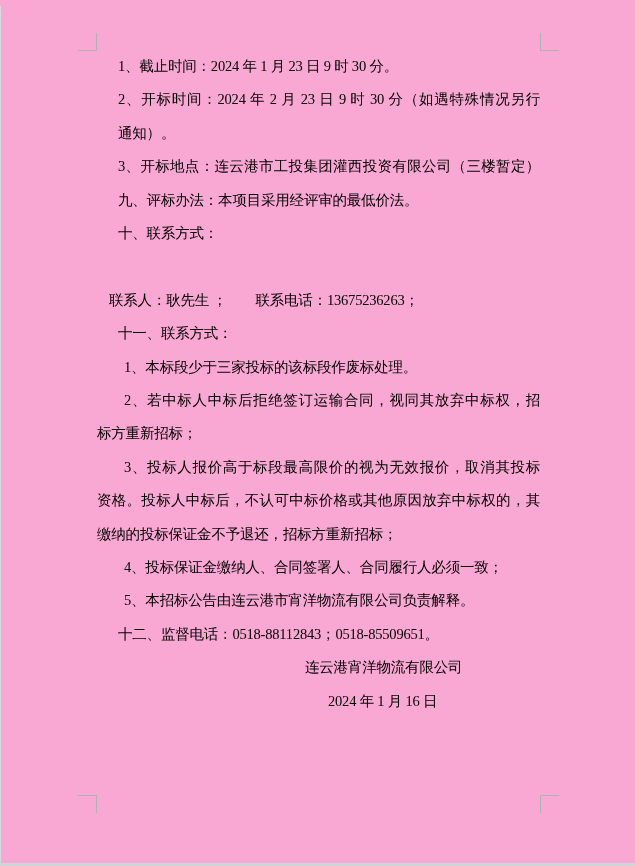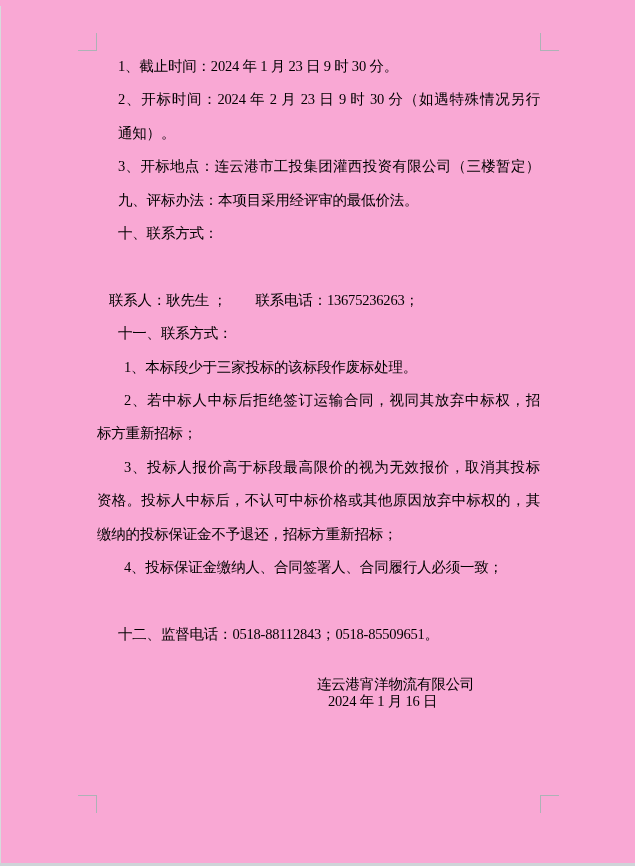--- a/index.html
+++ b/index.html
@@ -74,17 +74,18 @@
       <div class="line" style="left: 21px; top: 223px;">十、联系方式：</div>
       <div class="line" style="left: 12px; top: 290px;">联系人：耿先生 ；　　联系电话：13675236263；</div>
       <div class="line" style="left: 21px; top: 323px;">十一、联系方式：</div>
       <div class="line" style="left: 27px; top: 357px;">1、本标段少于三家投标的该标段作废标处理。</div>
       <div class="line just" style="left: 27px; top: 390px; width: 416px;">2、若中标人中标后拒绝签订运输合同，视同其放弃中标权，招</div>
       <div class="line" style="left: 0px; top: 423px;">标方重新招标；</div>
       <div class="line just" style="left: 27px; top: 457px; width: 416px;">3、投标人报价高于标段最高限价的视为无效报价，取消其投标</div>
       <div class="line just" style="left: 0px; top: 490px; width: 443px;">资格。投标人中标后，不认可中标价格或其他原因放弃中标权的，其</div>
       <div class="line" style="left: 0px; top: 524px;">缴纳的投标保证金不予退还，招标方重新招标；</div>
       <div class="line" style="left: 27px; top: 557px;">4、投标保证金缴纳人、合同签署人、合同履行人必须一致；</div>
+      <div class="line" style="left: 27px; top: 590px;">5、本招标公告由连云港市宵洋物流有限公司负责解释。</div>
       <div class="line" style="left: 21px; top: 624px;">十二、监督电话：0518-88112843；0518-85509651。</div>
-      <div class="line" style="left: 220px; top: 657px; margin-top: 17px;">连云港宵洋物流有限公司</div>
+      <div class="line" style="left: 208px; top: 657px;">连云港宵洋物流有限公司</div>
       <div class="line" style="left: 231px; top: 691px;">2024 年 1 月 16 日</div>
     </div>
 </div>
 
 </body></html>

